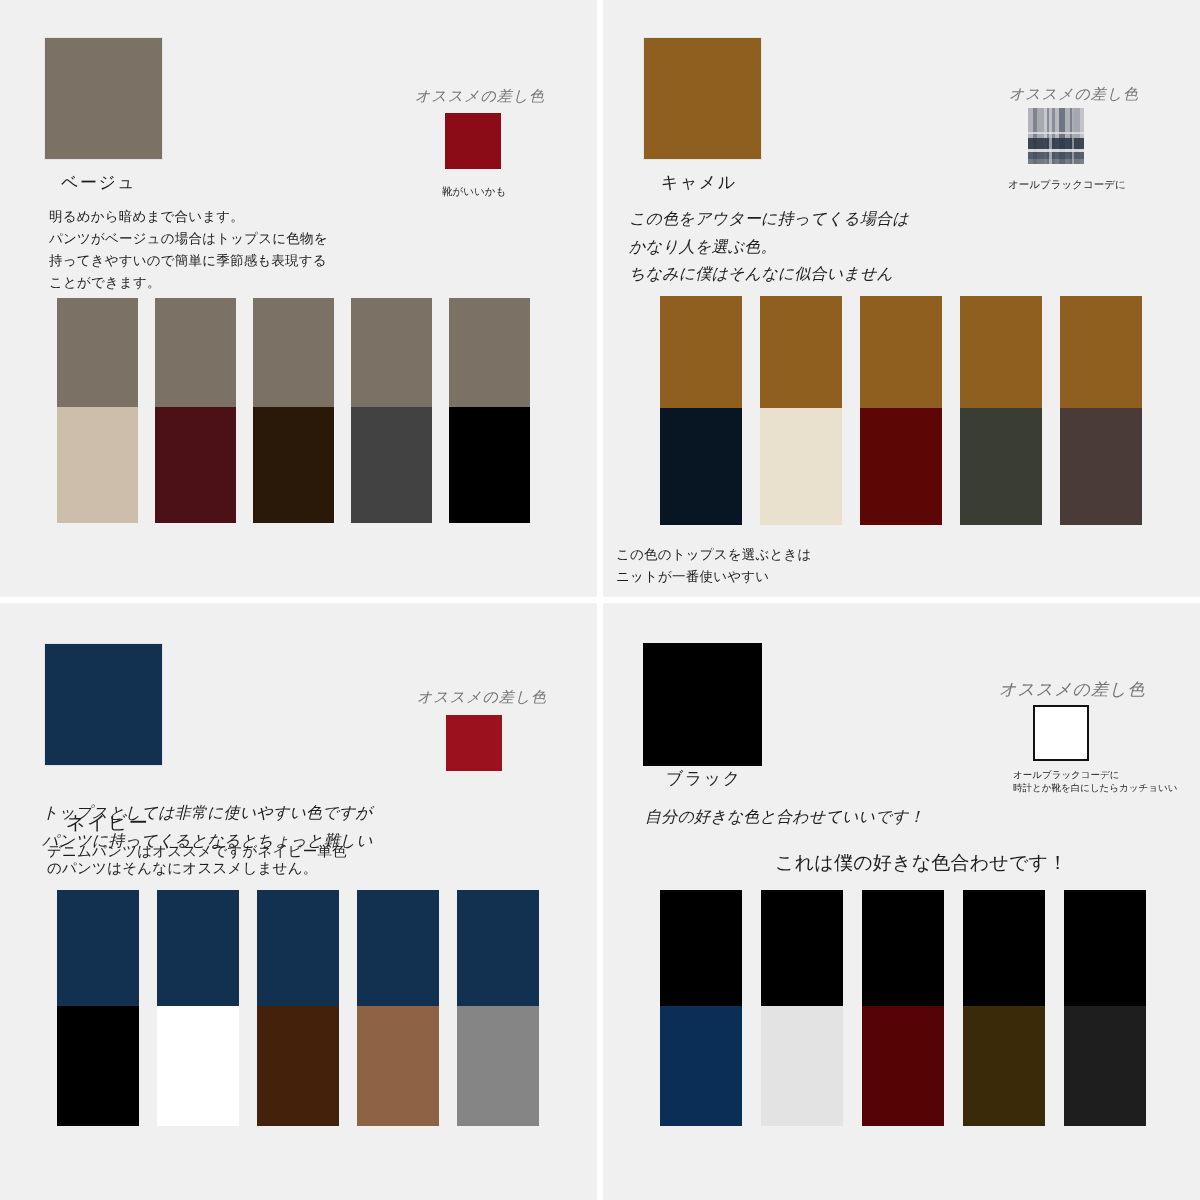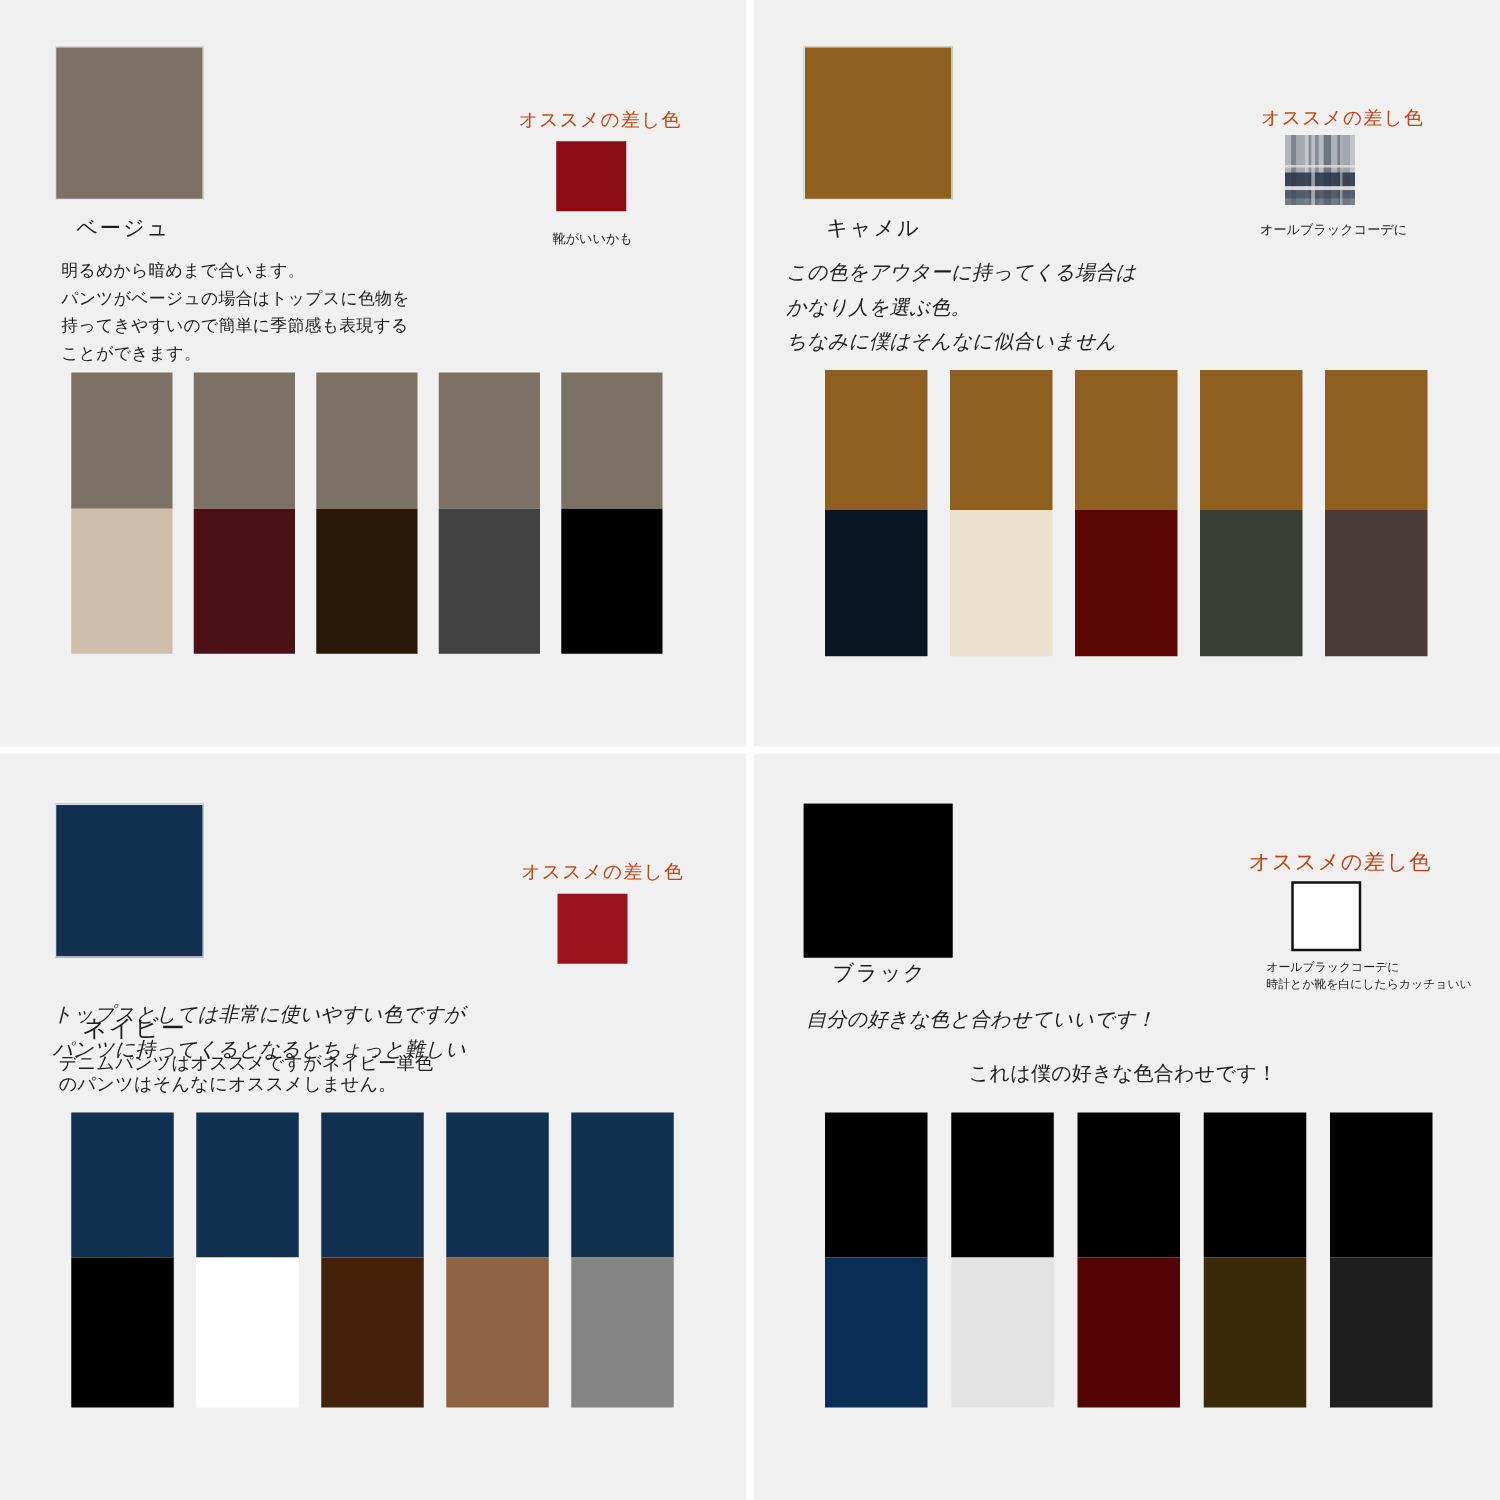--- a/index.html
+++ b/index.html
@@ -37,23 +37,24 @@
     font-size:17px;
     color:#1d1d1d;
     letter-spacing:1.5px;
     white-space:nowrap;
   }
 
   
   .accent-title{
     position:absolute;
     font-size:15px;
-    color:#c2410c;
+    color:#737373;
     letter-spacing:1px;
     white-space:nowrap;
+    font-style:italic;
   }
   .accent-swatch{
     position:absolute;
     width:56px;height:56px;
     box-sizing:border-box;
   }
   .accent-caption{
     position:absolute;
     font-size:10.5px;
     color:#1d1d1d;
@@ -80,22 +81,22 @@
     font-size:14.5px;
     line-height:1.18;
     letter-spacing:0.2px;
   }
   .body-copy.serif{
     font-family:"Liberation Serif","DejaVu Serif",serif;
     font-size:13.5px;
     line-height:1.6;
   }
   .body-copy.center-round{
-    font-family:Liberation Mono, monospace;
-    font-size:16px;
+    font-family:Liberation Sans, sans-serif;
+    font-size:19px;
   }
 
   
   .combo-strip{
     position:absolute;
     display:flex;
   }
   .combo{
     display:flex;
     flex-direction:column;
@@ -213,20 +214,22 @@
       <div class="combo" style="width:82px;height:229px;">
         <div class="top" style="height:112px;background:#8f5f20;"></div>
         <div class="bot" style="height:117px;background:#3a3d33;"></div>
       </div>
       <div class="combo" style="width:82px;height:229px;">
         <div class="top" style="height:112px;background:#8f5f20;"></div>
         <div class="bot" style="height:117px;background:#4a3a38;"></div>
       </div>
     </div>
 
+    <div class="body-copy serif" style="left:13px;top:544px;width:300px;">この色のトップスを選ぶときは
+ニットが一番使いやすい</div>
   </div>
 
   <div class="panel">
 
     <div class="main-swatch" style="left:44px;top:40px;background:#123050;"></div>
 
     <div class="main-label" style="left:66px;top:163px;font-size:19px;margin-top:44px;">ネイビー</div>
 
     <div class="accent-title" style="left:417px;top:85px;">オススメの差し色</div>
 

